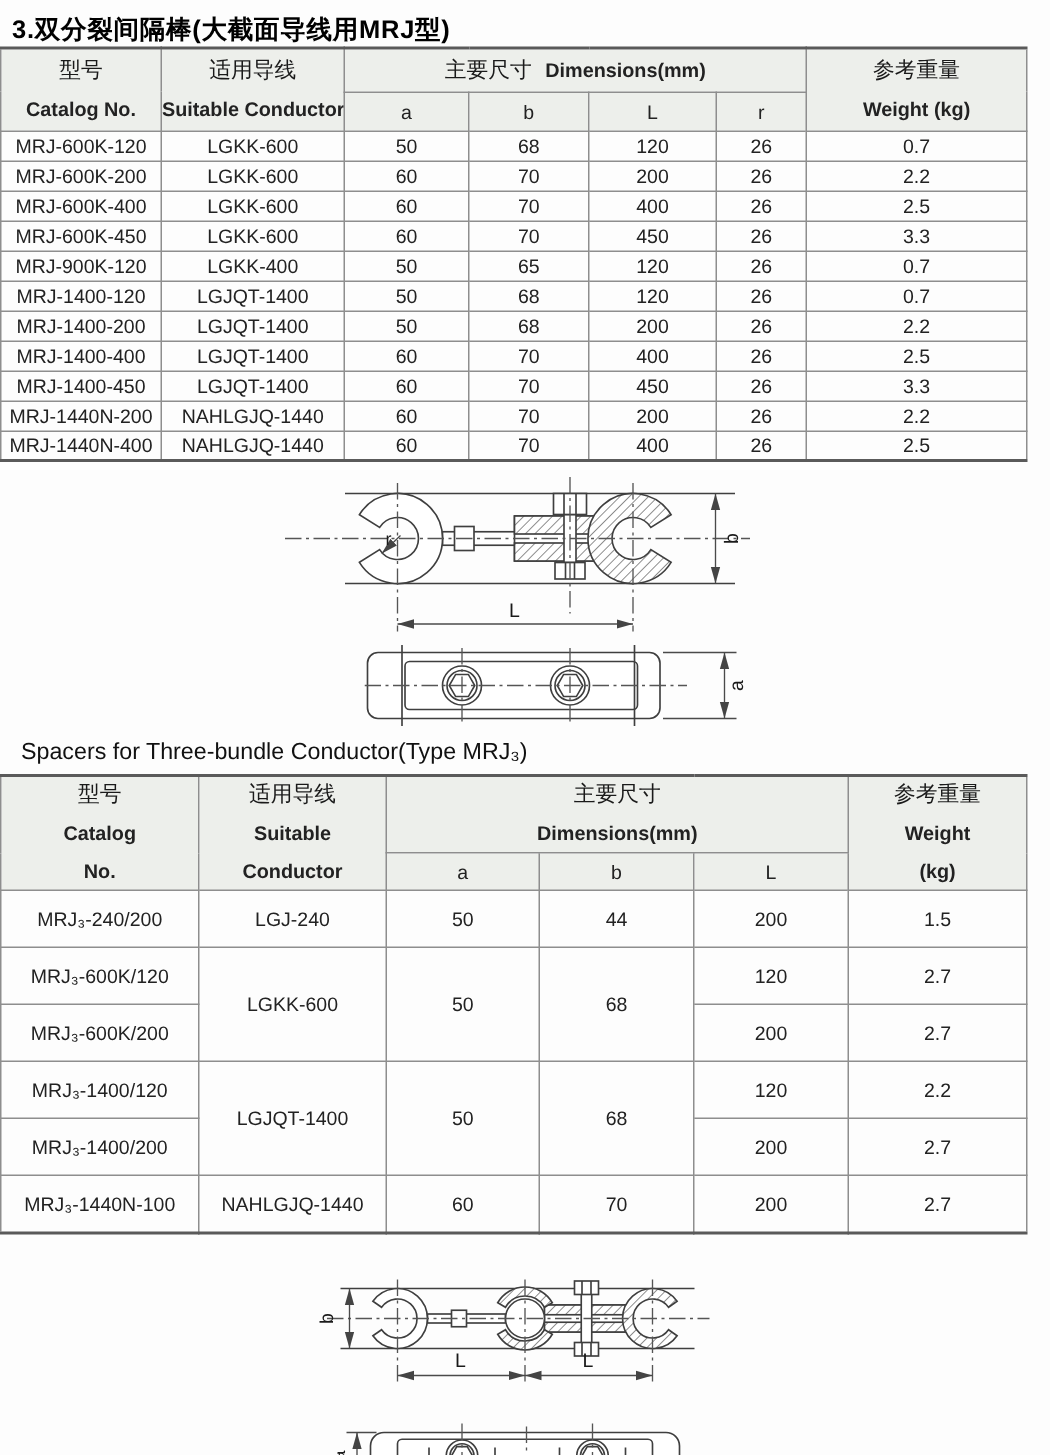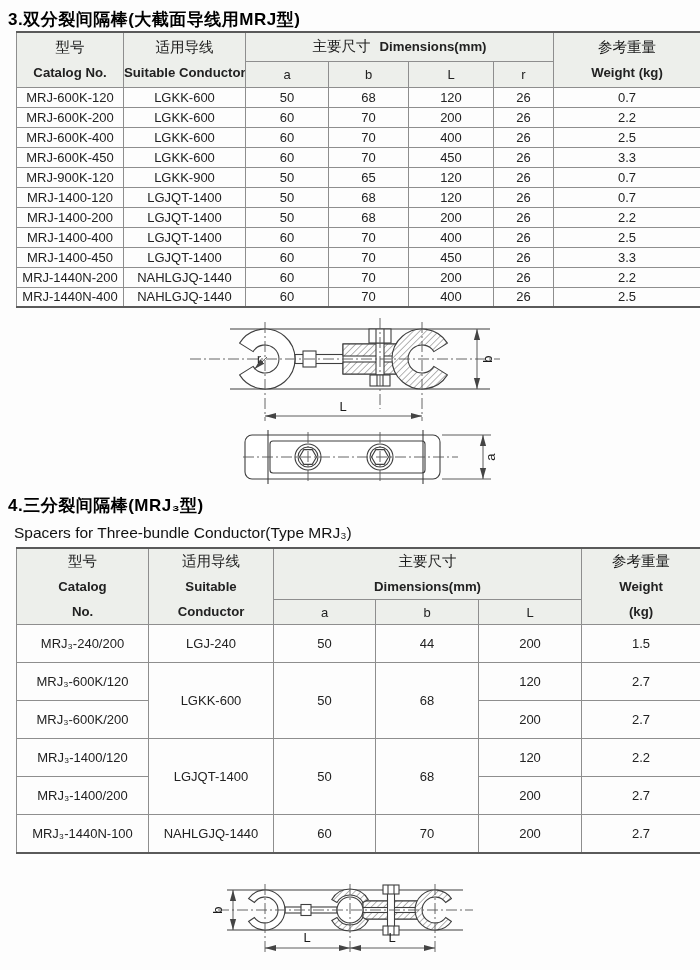--- a/index.html
+++ b/index.html
@@ -5,21 +5,21 @@
   * { box-sizing: border-box; }
   html,body { margin:0; padding:0; }
   body {
     width:700px; height:970px; overflow:hidden;
     background:#fdfdfd; color:#1e1e1e;
     font-family:"Liberation Sans","DejaVu Sans",sans-serif;
   }
   .sec-title { font-size:17px; font-weight:bold; color:#000; margin:8px 16px 0 8px; letter-spacing:0.5px; }
   .sec-sub   { font-size:15.5px; color:#111; margin:7px 0 5px 14px; }
 
-  table { border-collapse:collapse; table-layout:fixed; margin-left:16px; width:684px;
+  table { border-collapse:collapse; table-layout:fixed; margin-left:0; width:684px;
           border:1px solid #777; border-top:2px solid #5a5a5a; border-bottom:2px solid #5a5a5a;padding-left:28px; }
   th,td { border:1px solid #8e8e8e; text-align:center; vertical-align:middle; padding:0;
           font-size:13px; font-weight:normal; color:#222; white-space:nowrap; overflow:hidden; }
   th { background:#edefeb; }
   .zh { font-size:14.5px; color:#1a1a1a; }
   .en { font-size:13.2px;font-weight:bold; }
   .t1 thead tr.h1 { height:29px; }
   .t1 thead tr.h2 { height:26px; }
   .t1 th .line { line-height:26px; }
   .t1 tbody td { height:20px; }
@@ -128,21 +128,21 @@
           <td>MRJ-600K-450</td>
           <td>LGKK-600</td>
           <td>60</td>
           <td>70</td>
           <td>450</td>
           <td>26</td>
           <td>3.3</td>
         </tr>
       <tr>
           <td>MRJ-900K-120</td>
-          <td>LGKK-900</td>
+          <td>LGKK-400</td>
           <td>50</td>
           <td>65</td>
           <td>120</td>
           <td>26</td>
           <td>0.7</td>
         </tr>
       <tr>
           <td>MRJ-1400-120</td>
           <td>LGJQT-1400</td>
           <td>50</td>
@@ -247,21 +247,20 @@
     <line class="part" x1="180" y1="2" x2="180" y2="56"></line>
     <line class="cl" x1="0" y1="29" x2="215" y2="29"></line>
     <line class="cl" x1="65" y1="4" x2="65" y2="54"></line>
     <line class="cl" x1="137" y1="4" x2="137" y2="54"></line>
     <line class="dim" x1="199" y1="7" x2="248" y2="7"></line>
     <line class="dim" x1="199" y1="51" x2="248" y2="51"></line>
     <line class="dim" x1="240" y1="7" x2="240" y2="51" marker-start="url(#arr)" marker-end="url(#arr)"></line>
     <text x="252" y="29" text-anchor="middle" transform="rotate(-90 252 29)">a</text>
   </svg>
 
-  <div class="sec-title">4.三分裂间隔棒(MRJ₃型)</div>
   <div class="sec-sub">Spacers for Three-bundle Conductor(Type MRJ₃)</div>
 
   <table class="t2">
     <colgroup>
       <col style="width:132px">
         <col style="width:125px">
         <col style="width:102px">
       <col style="width:103px">
         <col style="width:103px">
         <col style="width:119px">

